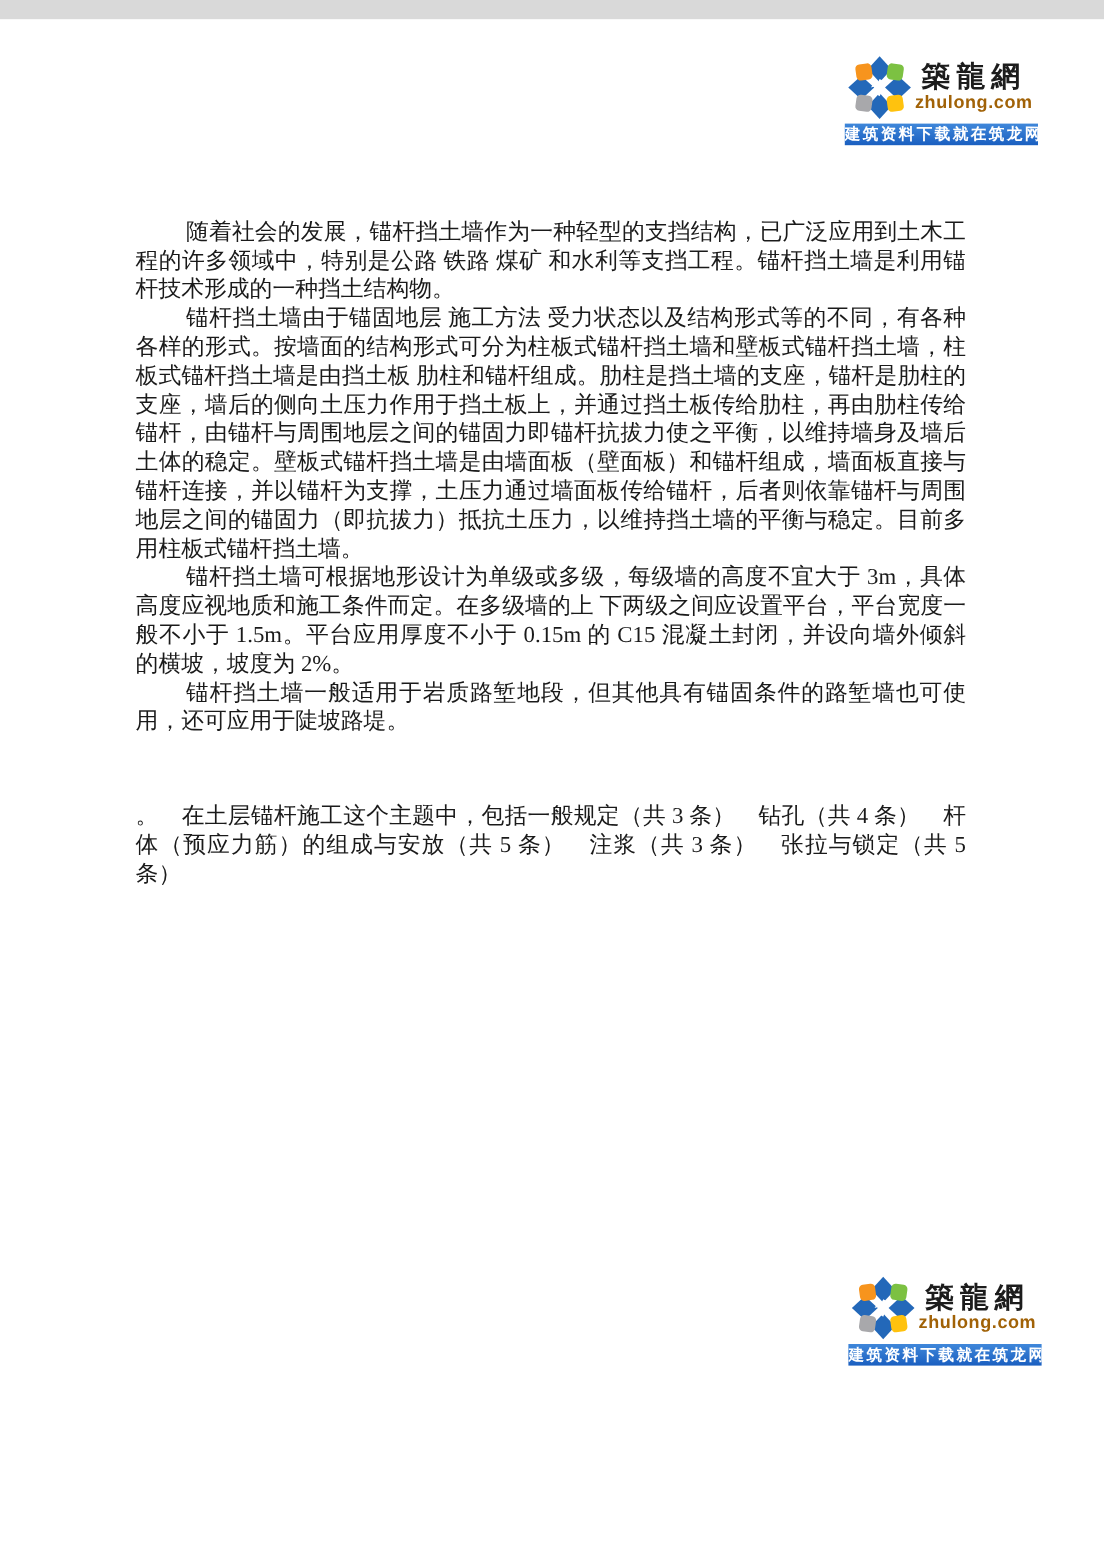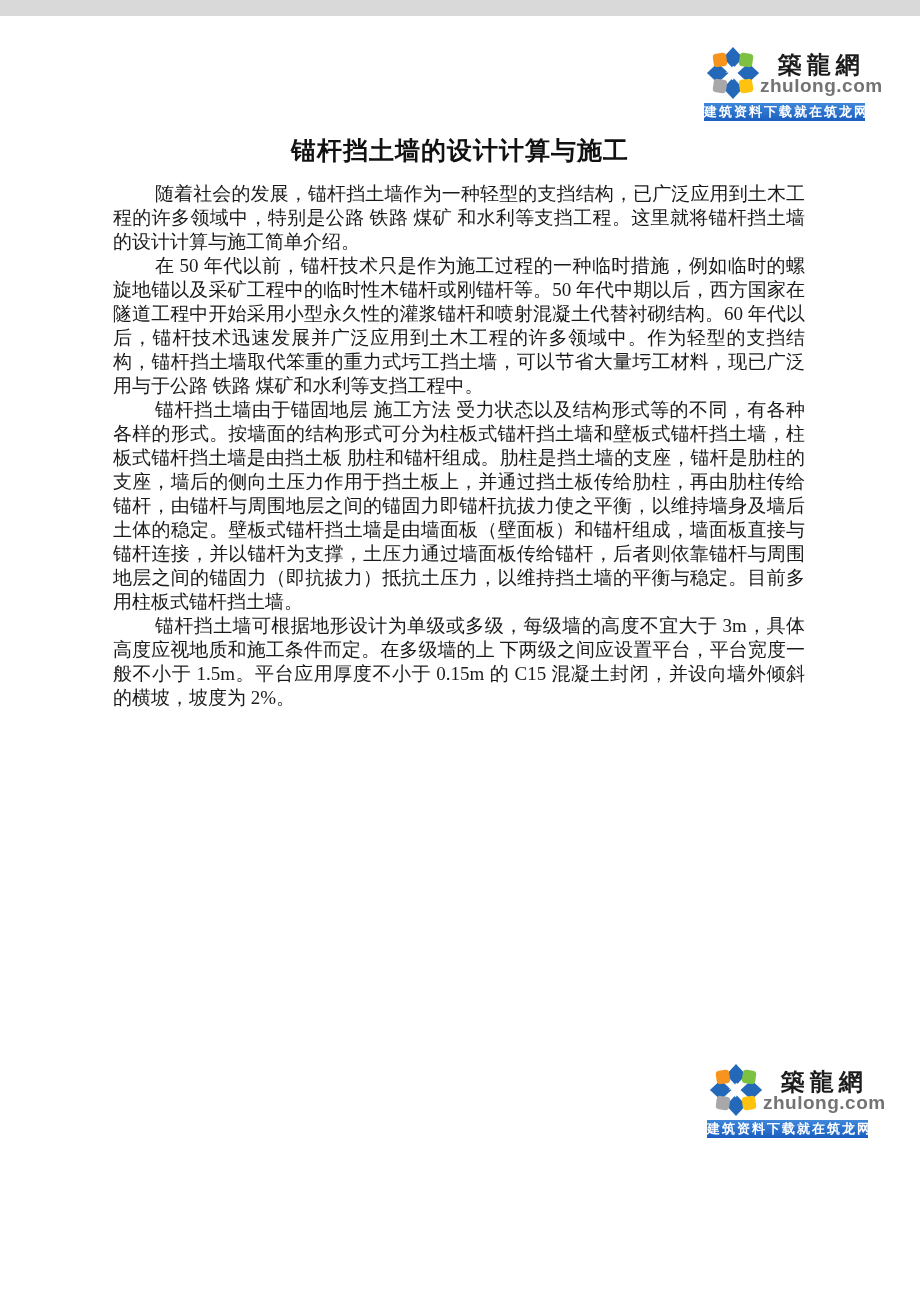--- a/index.html
+++ b/index.html
@@ -55,23 +55,23 @@
   .zl-cn {
     font-size:24px;
     font-weight:bold;
     letter-spacing:5px;
     color:#1c1c1c;
     line-height:26px;
     white-space:nowrap;
     font-family:"Liberation Serif", serif;
   }
   .zl-en {
-    font-size:19px;
+    font-size:15px;
     font-weight:bold;
-    color:#737373;
+    color:#a16207;
     line-height:16px;
     letter-spacing:0.5px;
     font-family:"Liberation Sans", sans-serif;
   }
   .zl-banner {
     height:18px;
     background:linear-gradient(#3f87da, #1a5fc0);
     color:#fff;
     font-size:13px;
     font-weight:bold;
@@ -103,27 +103,27 @@
         <path d="M22 30 Q26 22 30 30 Q34 38 26 36 Q29 33 30 30 Q29 27 22 30 Z" fill="#ffffff"></path>
       </svg>
       <div class="zl-names">
         <div class="zl-cn">築龍網</div>
         <div class="zl-en">zhulong.com</div>
       </div>
     </div>
     <div class="zl-banner">建筑资料下载就在筑龙网</div>
   </div>
 
-  <h1 class="doc-title">锚杆挡土墙的设计计算与施工</h1>
 
   <div class="content">
-    <p class="para ind2">随着社会的发展，锚杆挡土墙作为一种轻型的支挡结构，已广泛应用到土木工程的许多领域中，特别是公路 铁路 煤矿 和水利等支挡工程。这里就将锚杆挡土墙的设计计算与施工简单介绍。</p>
-    <p class="para ind2">在 50 年代以前，锚杆技术只是作为施工过程的一种临时措施，例如临时的螺旋地锚以及采矿工程中的临时性木锚杆或刚锚杆等。50 年代中期以后，西方国家在隧道工程中开始采用小型永久性的灌浆锚杆和喷射混凝土代替衬砌结构。60 年代以后，锚杆技术迅速发展并广泛应用到土木工程的许多领域中。作为轻型的支挡结构，锚杆挡土墙取代笨重的重力式圬工挡土墙，可以节省大量圬工材料，现已广泛用与于公路 铁路 煤矿和水利等支挡工程中。</p>
+    <p class="para ind2">随着社会的发展，锚杆挡土墙作为一种轻型的支挡结构，已广泛应用到土木工程的许多领域中，特别是公路 铁路 煤矿 和水利等支挡工程。锚杆挡土墙是利用锚杆技术形成的一种挡土结构物。</p>
     <p class="para ind2">锚杆挡土墙由于锚固地层 施工方法 受力状态以及结构形式等的不同，有各种各样的形式。按墙面的结构形式可分为柱板式锚杆挡土墙和壁板式锚杆挡土墙，柱板式锚杆挡土墙是由挡土板 肋柱和锚杆组成。肋柱是挡土墙的支座，锚杆是肋柱的支座，墙后的侧向土压力作用于挡土板上，并通过挡土板传给肋柱，再由肋柱传给锚杆，由锚杆与周围地层之间的锚固力即锚杆抗拔力使之平衡，以维持墙身及墙后土体的稳定。壁板式锚杆挡土墙是由墙面板（壁面板）和锚杆组成，墙面板直接与锚杆连接，并以锚杆为支撑，土压力通过墙面板传给锚杆，后者则依靠锚杆与周围地层之间的锚固力（即抗拔力）抵抗土压力，以维持挡土墙的平衡与稳定。目前多用柱板式锚杆挡土墙。</p>
     <p class="para ind2">锚杆挡土墙可根据地形设计为单级或多级，每级墙的高度不宜大于 3m，具体高度应视地质和施工条件而定。在多级墙的上 下两级之间应设置平台，平台宽度一般不小于 1.5m。平台应用厚度不小于 0.15m 的 C15 混凝土封闭，并设向墙外倾斜的横坡，坡度为 2%。</p>
+    <p class="para ind2">锚杆挡土墙一般适用于岩质路堑地段，但其他具有锚固条件的路堑墙也可使用，还可应用于陡坡路堤。</p>
+    <p class="para ind0 gap-top">。　在土层锚杆施工这个主题中，包括一般规定（共 3 条）　钻孔（共 4 条）　杆体（预应力筋）的组成与安放（共 5 条）　注浆（共 3 条）　张拉与锁定（共 5 条）</p>
   </div>
 
   <div class="zl-logo pos-mid">
     <div class="zl-main">
       <svg class="zl-icon" viewBox="0 0 60 60">
         <polygon points="30,1 41,13 30,25 19,13" fill="#2368b9"></polygon>
         <polygon points="59,30 47,41 35,30 47,19" fill="#2368b9"></polygon>
         <polygon points="30,59 19,47 30,35 41,47" fill="#2368b9"></polygon>
         <polygon points="1,30 13,19 25,30 13,41" fill="#2368b9"></polygon>
         <rect x="8" y="8" width="15" height="15" rx="4" transform="rotate(-8 15.5 15.5)" fill="#f7941d"></rect>

